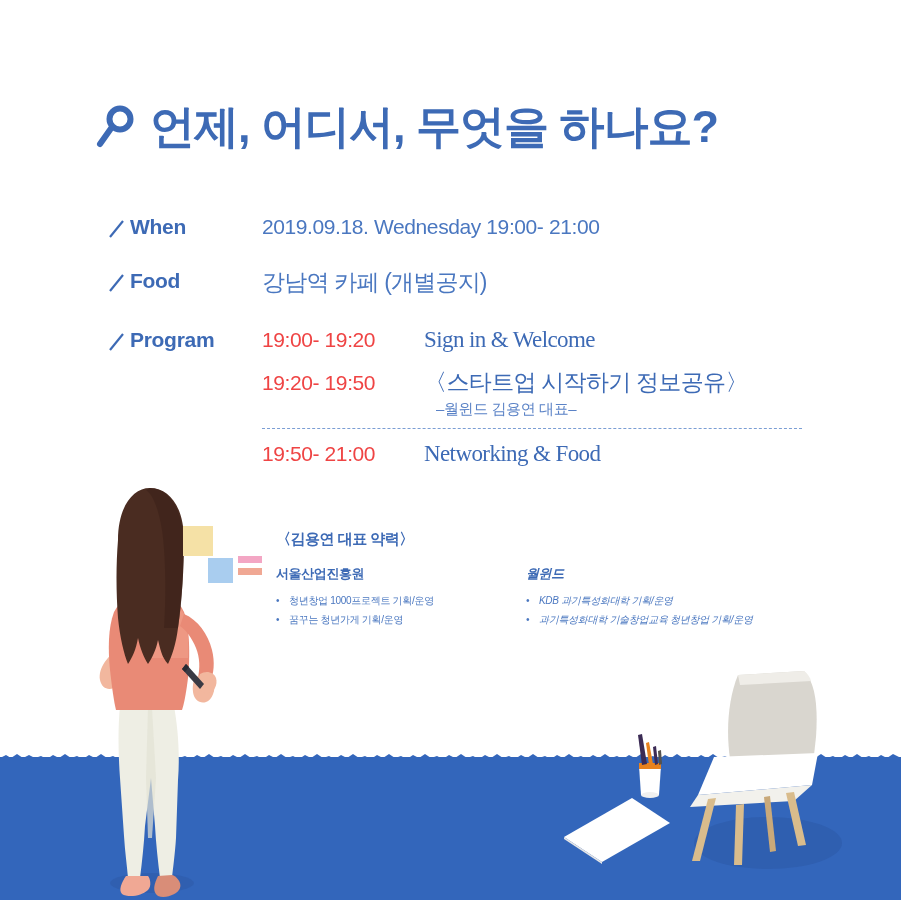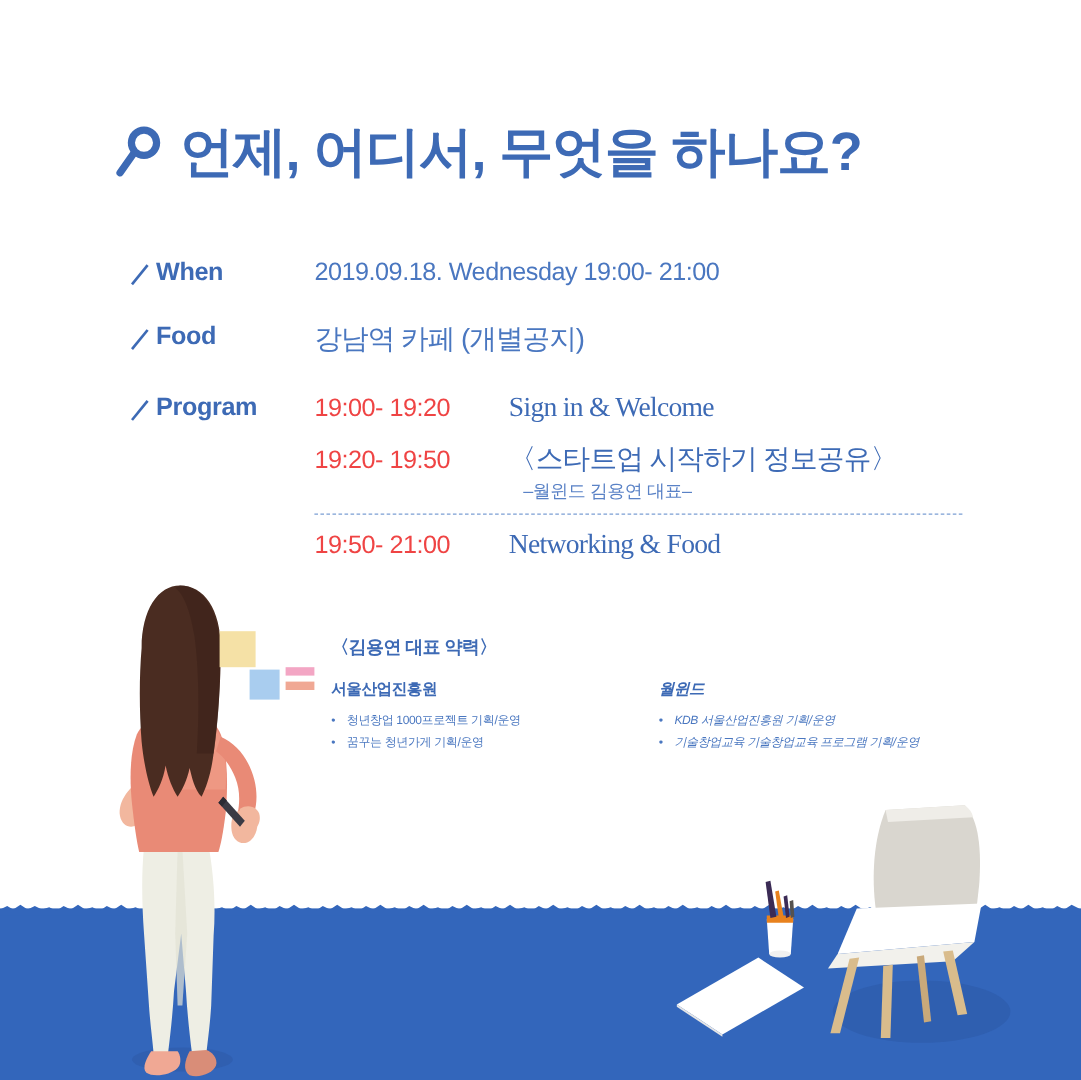--- a/index.html
+++ b/index.html
@@ -137,21 +137,20 @@
   }
   .bio-title {
     font-size: 15px;
     font-weight: bold;
     color: #3d6ab5;
     letter-spacing: -0.5px;
     margin-bottom: 16px;
   }
   .bio-cols {
     display: flex;
-    gap: 23px;
   }
   .bio-col { flex: 0 0 auto; }
   .bio-col.left { width: 250px; }
   .bio-col.right { width: 330px; font-style: italic; }
   .bio-org {
     font-size: 13px;
     font-weight: bold;
     color: #3d6ab5;
     letter-spacing: -0.4px;
     margin-bottom: 8px;
@@ -334,21 +333,21 @@
         <div class="bio-org">서울산업진흥원</div>
         <ul class="bio-ul">
           <li class="bio-li">청년창업 1000프로젝트 기획/운영</li>
           <li class="bio-li">꿈꾸는 청년가게 기획/운영</li>
         </ul>
       </div>
 
       <div class="bio-col right">
         <div class="bio-org">월윈드</div>
         <ul class="bio-ul">
-          <li class="bio-li">KDB 서울산업진흥원 기획/운영</li>
-          <li class="bio-li">기술창업교육 기술창업교육 프로그램 기획/운영</li>
+          <li class="bio-li">KDB 과기특성화대학 기획/운영</li>
+          <li class="bio-li">과기특성화대학 기술창업교육 청년창업 기획/운영</li>
         </ul>
       </div>
 
     </div>
   </div>
 
 </div>
 
 </body></html>

